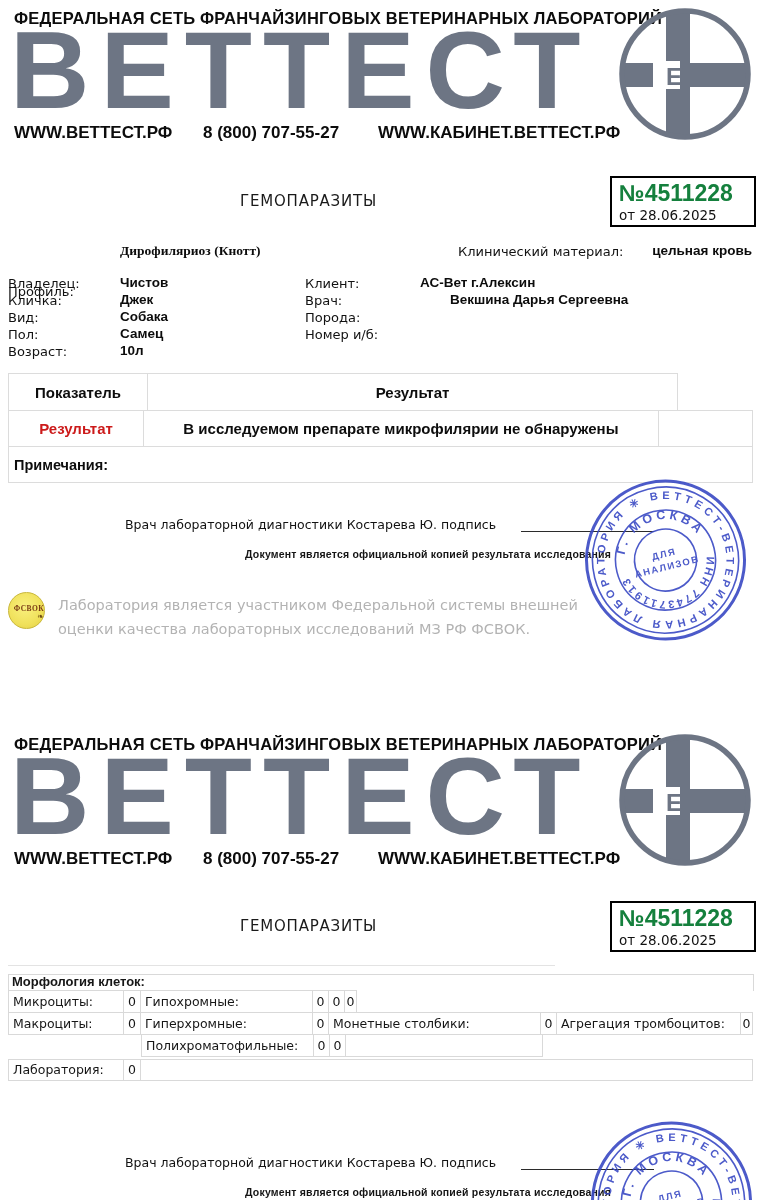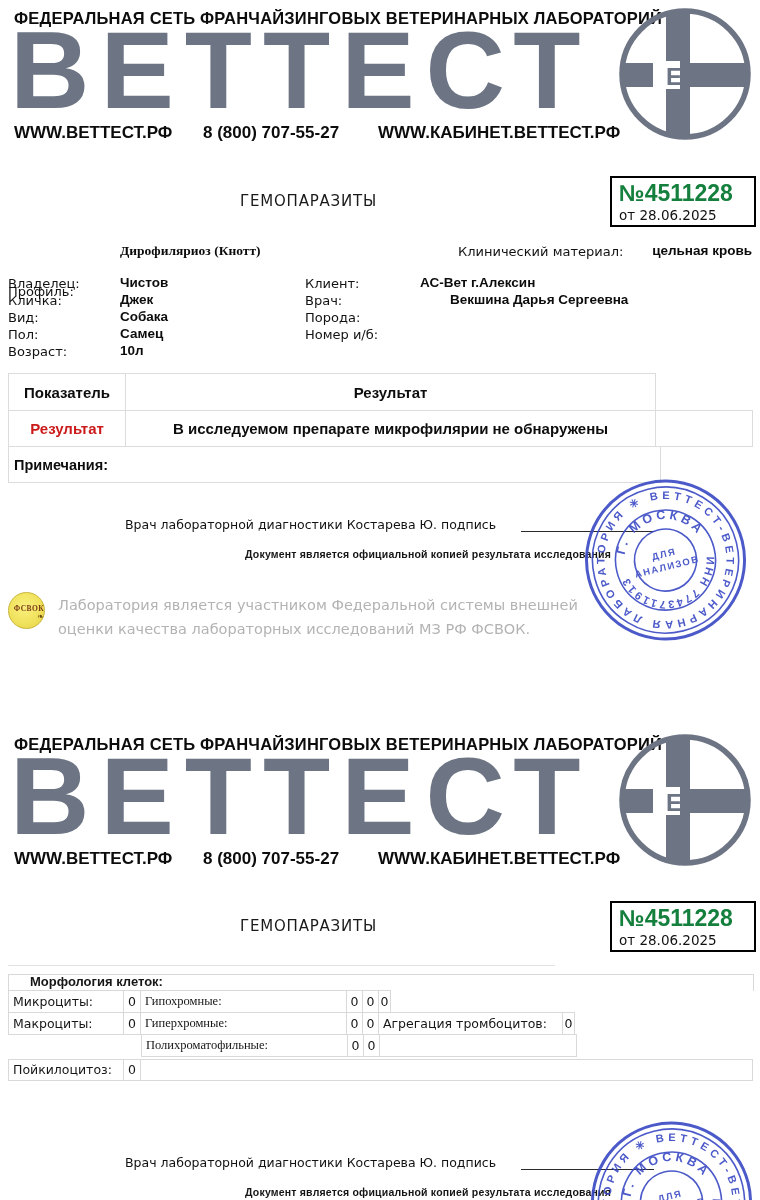--- a/index.html
+++ b/index.html
@@ -33,22 +33,22 @@
 
   
   .rtable{position:absolute;left:8px;top:373px;width:745px;}
   .rrow{display:flex;}
   .rrow + .rrow{margin-top:-1px;}
   .rcell{box-sizing:border-box;border:1px solid #dcdcdc;background:#fff;
          display:flex;align-items:center;justify-content:center;
          font-family:"Liberation Sans",sans-serif;font-weight:bold;font-size:15px;color:#0d0d0d;}
   .rcell + .rcell{margin-left:-1px;}
   .rh{height:38px;} .rb{height:37px;}
-  .rc1{width:118px;} .rc2{width:531px;} .rc3{width:98px;}
-  .rnotes{width:653px;height:37px;justify-content:flex-start;padding-left:5px;font-size:14.5px;}
+  .rc1{width:140px;} .rc2{width:531px;} .rc3{width:98px;}
+  .rnotes{width:745px;height:37px;justify-content:flex-start;padding-left:5px;font-size:14.5px;}
 
   
   .sig{position:absolute;left:125px;font-size:12.5px;color:#121212;white-space:nowrap;}
   .sigline{position:absolute;height:1px;background:#2b2b2b;width:133px;left:521px;}
   .doccopy{position:absolute;left:245px;font-family:"Liberation Sans",sans-serif;font-weight:bold;
            font-size:10.5px;letter-spacing:.2px;color:#151515;white-space:nowrap;}
   .fsvok-badge{position:absolute;left:8px;top:592px;width:37px;height:37px;border-radius:50%;
                background:radial-gradient(circle at 45% 40%, #f9f07e 0%, #f0e15b 60%, #e2ce41 100%);
                border:1px solid #c9b73a;box-sizing:border-box;text-align:right;}
   .fsvok-badge .bt{display:block;margin-top:11px;font-family:"Liberation Serif",serif;font-weight:bold;
@@ -60,22 +60,22 @@
   
   .mtable{position:absolute;left:8px;top:974px;width:746px;}
   .mrow{display:flex;}
   .mrow + .mrow{margin-top:-1px;}
   .mcell{box-sizing:border-box;border:1px solid #d9d9d9;background:#fff;
          font-size:12.5px;line-height:21px;height:23px;color:#161616;
          padding-left:4px;white-space:nowrap;overflow:hidden;}
   .mcell + .mcell{margin-left:-1px;}
   .mval{padding-left:0;text-align:center;}
   .mtitle{width:746px;height:17px;line-height:13px;border-bottom:none;
-          font-family:"Liberation Sans",sans-serif;font-weight:bold;font-size:13px;padding-left:21px;}
-  .mc1{width:116px;} .mv1{width:18px;} .mc2{width:207px;font-family:Liberation Serif, serif;} .mv2{width:17px;}
+          font-family:"Liberation Sans",sans-serif;font-weight:bold;font-size:13px;padding-left:3px;}
+  .mc1{width:116px;} .mv1{width:18px;} .mc2{width:173px;} .mv2{width:17px;}
   .mc3{width:213px;} .mv3{width:17px;} .mc4{width:185px;} .mv4{width:13px;}
   .mnone{box-sizing:border-box;border:1px solid transparent;width:133px;height:23px;}
   .mempty3{width:198px;} .mwide{width:613px;}
   .mrow.last{margin-top:2px;}
   .mrow.last .mcell{height:22px;line-height:20px;}
   .hr2{position:absolute;left:8px;top:965px;width:547px;height:1px;background:#e3e3e3;}
 
   
   .stamp{position:absolute;opacity:.9;}
   .stamp svg text{font-family:"Liberation Sans",sans-serif;font-weight:bold;}
@@ -234,33 +234,34 @@
       <div class="mcell mc2">Гипохромные:</div>
       <div class="mcell mval mv2">0</div>
       <div class="mcell mval mv3">0</div>
       <div class="mcell mval mv4">0</div>
     </div>
     <div class="mrow">
       <div class="mcell mc1">Макроциты:</div>
       <div class="mcell mval mv1">0</div>
       <div class="mcell mc2">Гиперхромные:</div>
       <div class="mcell mval mv2">0</div>
+      <div class="mcell mc3">Монетные столбики:</div>
       <div class="mcell mval mv3">0</div>
       <div class="mcell mc4">Агрегация тромбоцитов:</div>
       <div class="mcell mval mv4">0</div>
     </div>
     <div class="mrow">
       <div class="mnone"></div>
       <div class="mcell mc2">Полихроматофильные:</div>
       <div class="mcell mval mv2">0</div>
       <div class="mcell mval mv3">0</div>
       <div class="mcell mempty3"></div>
     </div>
     <div class="mrow last">
-      <div class="mcell mc1">Пойкилоцитоз:</div>
+      <div class="mcell mc1">Лаборатория:</div>
       <div class="mcell mval mv1">0</div>
       <div class="mcell mwide"></div>
     </div>
   </div>
 
   <div class="sig" style="top:1155px;">Врач лабораторной диагностики Костарева Ю. подпись</div>
   <div class="sigline" style="top:1169px;"></div>
   <div class="doccopy" style="top:1186px;">Документ является официальной копией результата исследования</div>
 
   <div class="stamp" style="left:587px;top:1117px;transform:rotate(-14deg);">

